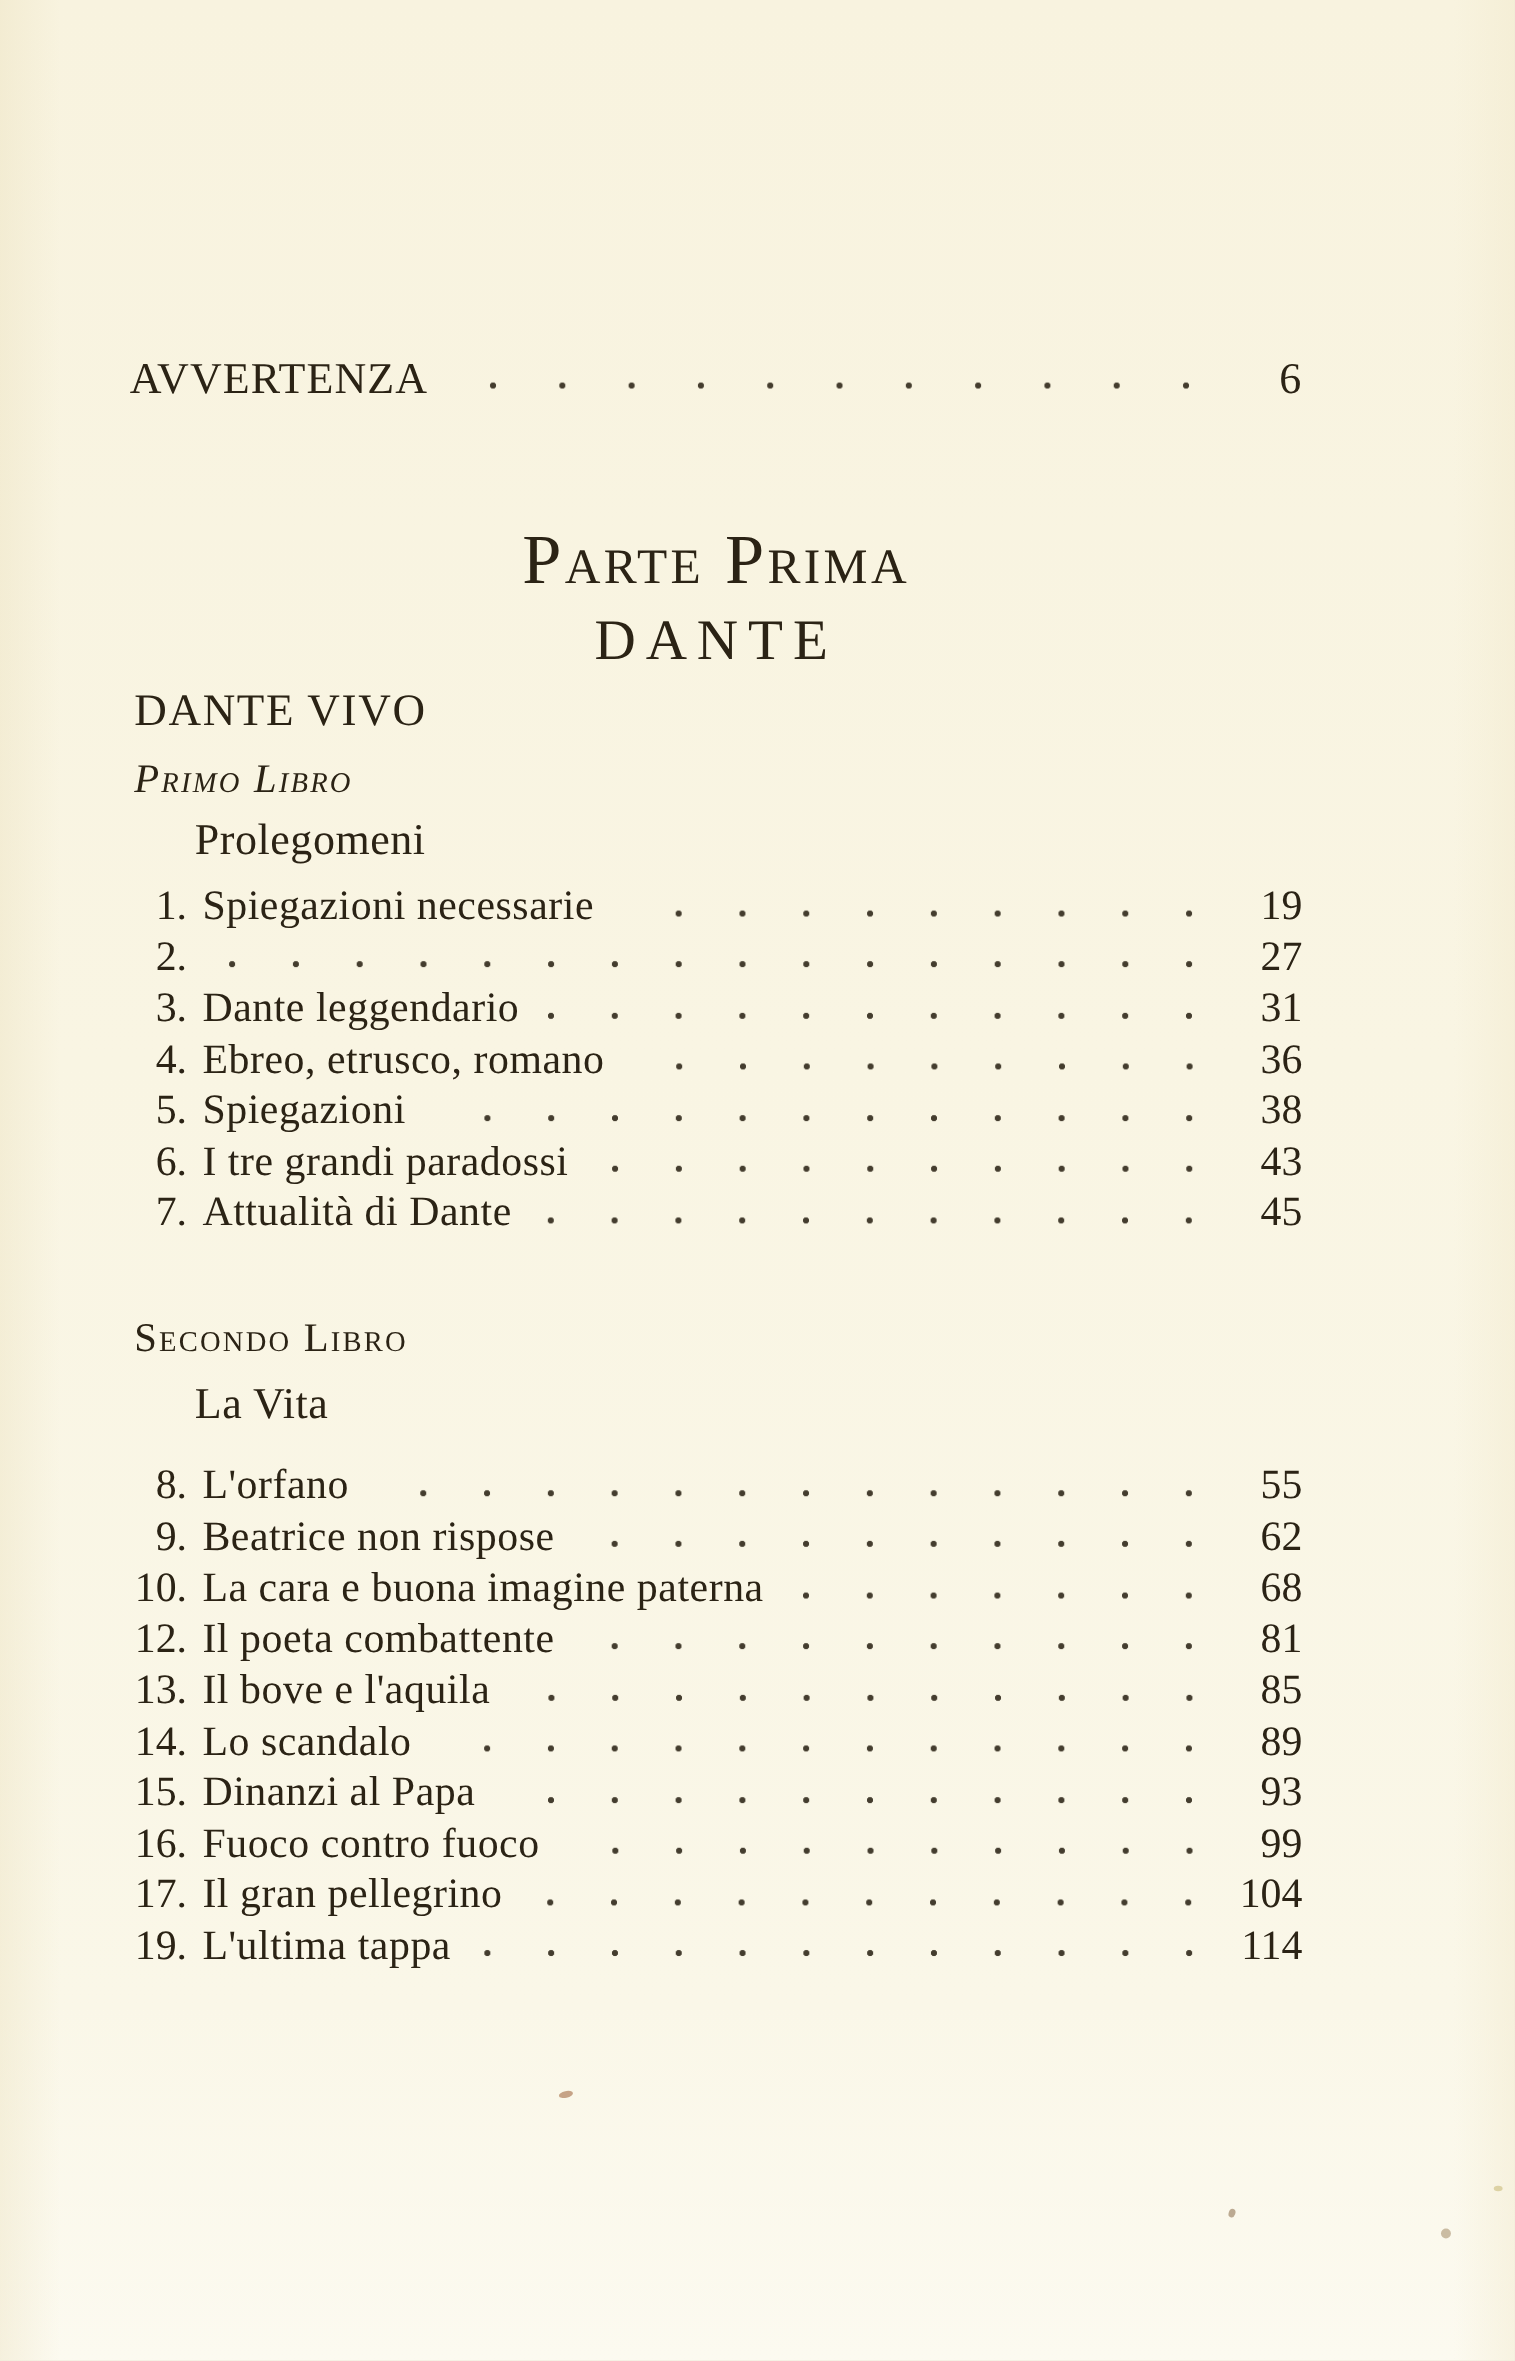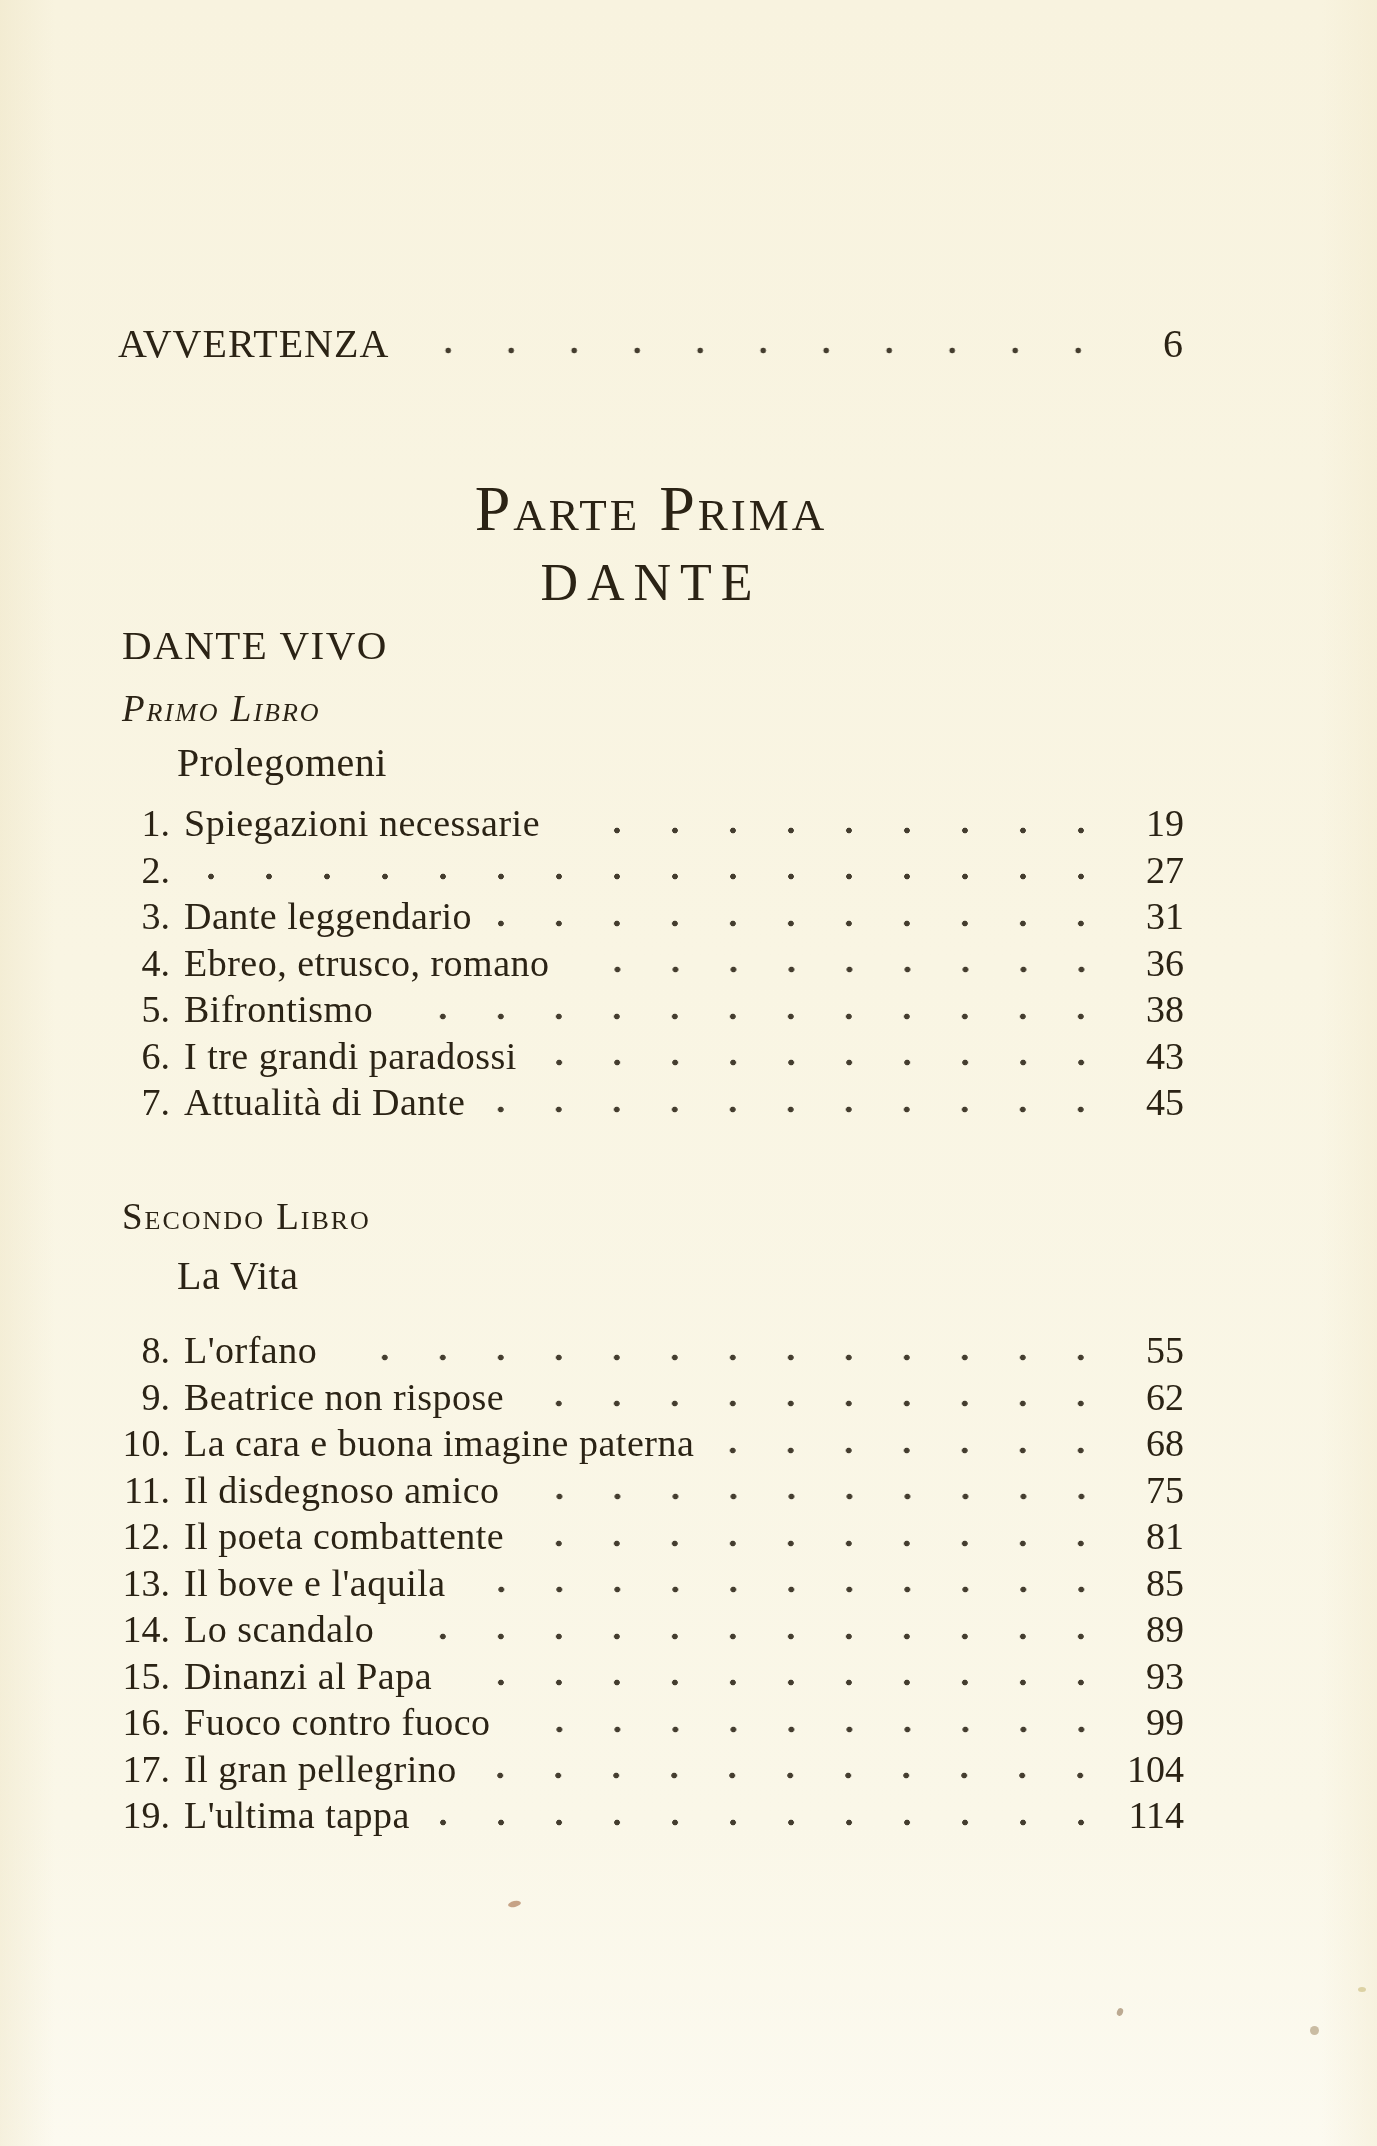--- a/index.html
+++ b/index.html
@@ -154,21 +154,21 @@
 
   <div class="toc-row">
     <span class="toc-num">4.</span>
     <span class="toc-title">Ebreo, etrusco, romano</span>
     <span class="leader"></span>
     <span class="toc-page">36</span>
   </div>
 
   <div class="toc-row">
     <span class="toc-num">5.</span>
-    <span class="toc-title">Bifrontismo</span>
+    <span class="toc-title">Spiegazioni</span>
     <span class="leader"></span>
     <span class="toc-page">38</span>
   </div>
 
   <div class="toc-row">
     <span class="toc-num">6.</span>
     <span class="toc-title">I tre grandi paradossi</span>
     <span class="leader"></span>
     <span class="toc-page">43</span>
   </div>
@@ -199,26 +199,20 @@
     <span class="toc-page">62</span>
   </div>
 
   <div class="toc-row">
     <span class="toc-num">10.</span>
     <span class="toc-title">La cara e buona imagine paterna</span>
     <span class="leader"></span>
     <span class="toc-page">68</span>
   </div>
 
-  <div class="toc-row">
-    <span class="toc-num">11.</span>
-    <span class="toc-title">Il disdegnoso amico</span>
-    <span class="leader"></span>
-    <span class="toc-page">75</span>
-  </div>
 
   <div class="toc-row">
     <span class="toc-num">12.</span>
     <span class="toc-title">Il poeta combattente</span>
     <span class="leader"></span>
     <span class="toc-page">81</span>
   </div>
 
   <div class="toc-row">
     <span class="toc-num">13.</span>

